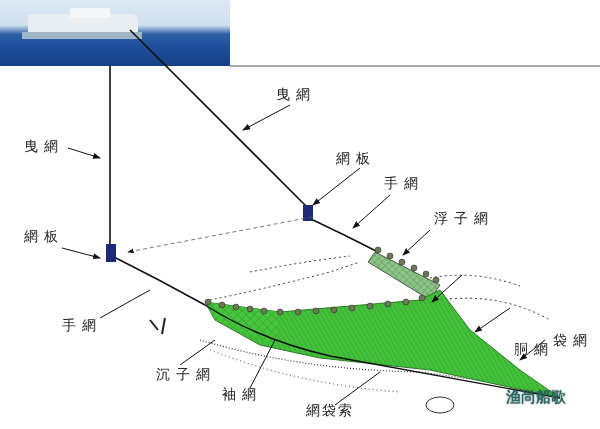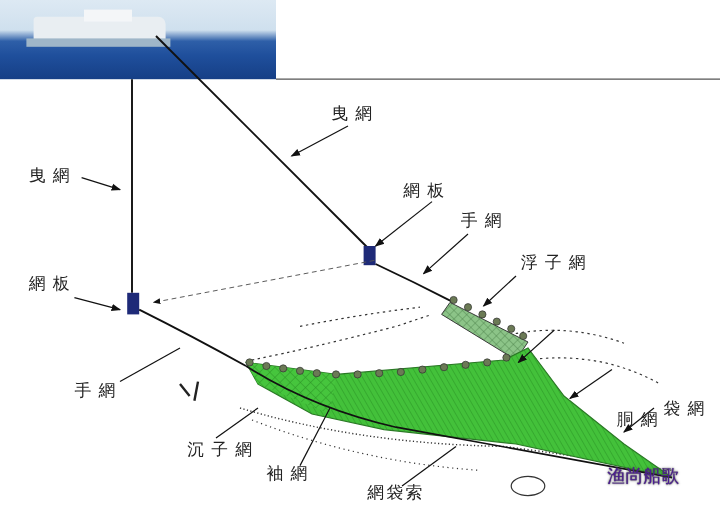--- a/index.html
+++ b/index.html
@@ -4,21 +4,21 @@
 <style>
   html, body { margin:0; padding:0; background:#ffffff; }
   body { width:600px; height:429px; position:relative; overflow:hidden; font-family:"DejaVu Serif", serif; }
   #stage { position:absolute; left:0; top:0; width:478px; height:429px; }
   .photo { position:absolute; left:0; top:0; width:230px; height:66px; overflow:hidden;
            background:linear-gradient(#dde9f3 0%, #cfe0ee 38%, #2e5fa8 52%, #1f4f9c 70%, #163f86 100%); }
   .ship { position:absolute; left:28px; top:14px; width:110px; height:24px; background:#e9eef2; border-radius:3px 6px 2px 2px; }
   .ship-hull { position:absolute; left:22px; top:32px; width:120px; height:7px; background:#9fb6c8; }
   .ship-deck { position:absolute; left:70px; top:8px; width:40px; height:10px; background:#f4f6f8; }
   .label { position:absolute; font-size:14px; letter-spacing:6px; color:#222; white-space:nowrap; }
-  .watermark { position:absolute; font-family:"DejaVu Sans", sans-serif; font-size:15px; color:#4c1d95;
+  .watermark { position:absolute; font-family:"DejaVu Sans", sans-serif; font-size:15px; color:#0f766e;
                text-shadow:0 0 1px #333, 0 0 2px #555; white-space:nowrap; }
   svg { position:absolute; left:0; top:0; }
 </style>
 </head>
 <body>
 
 <div id="stage">
 
   <div class="photo">
     <div class="ship"></div>

